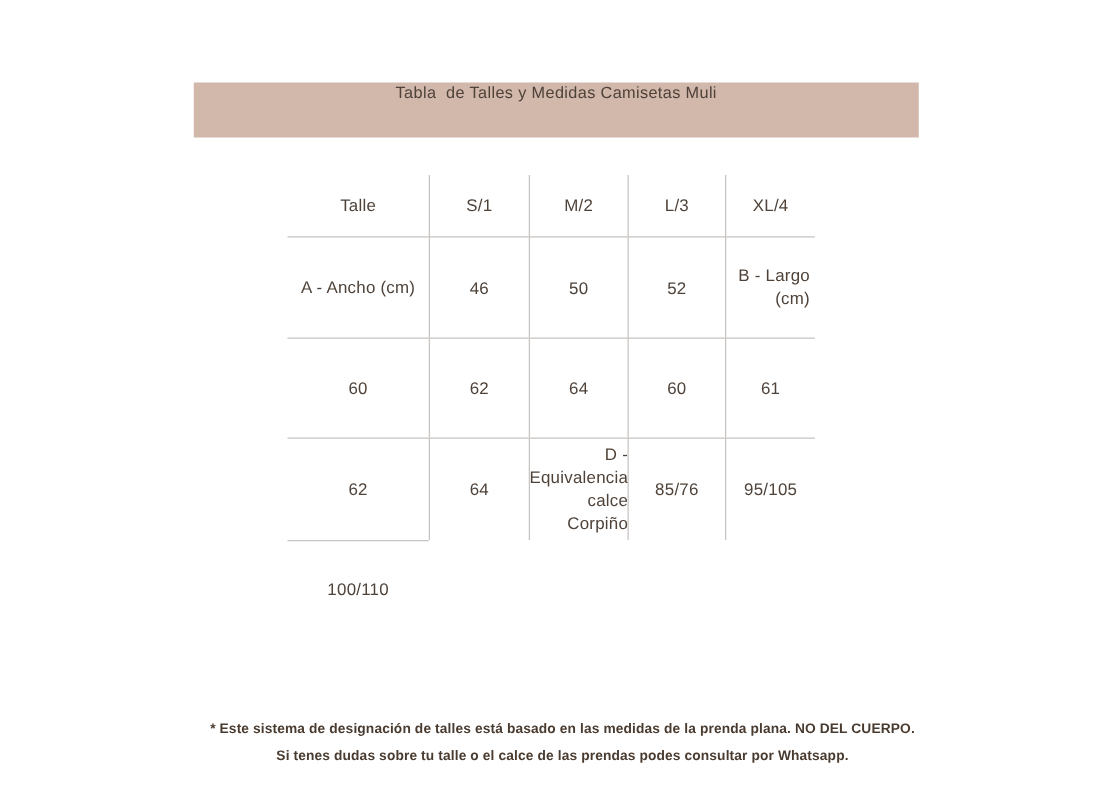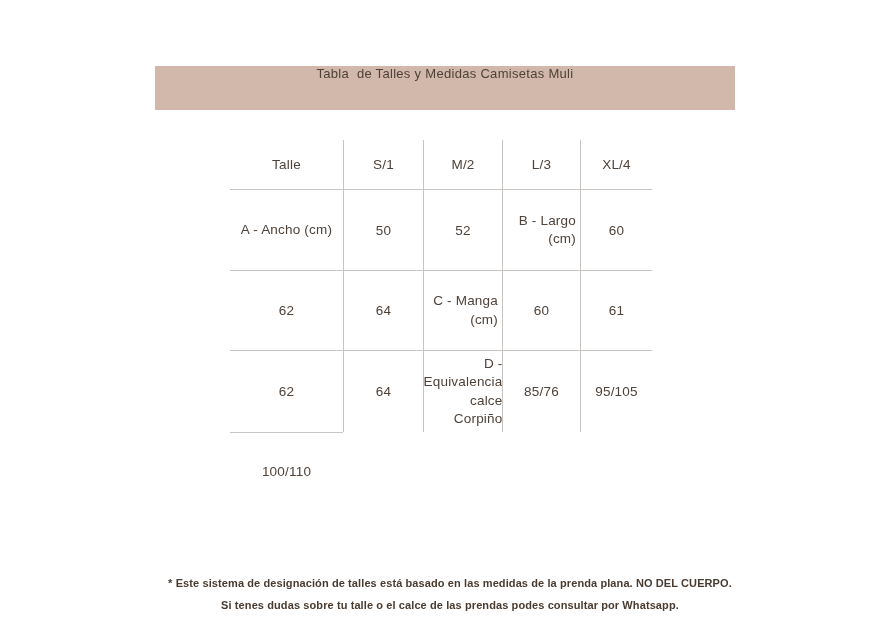--- a/index.html
+++ b/index.html
@@ -90,42 +90,42 @@
         <span>L/3</span>
       </div>
     <div class="cell">
         <span>XL/4</span>
       </div>
 
     <div class="cell label">
         <span>A - Ancho (cm)</span>
       </div>
     <div class="cell">
+        <span>46</span>
+      </div>
+    <div class="cell">
         <span>50</span>
       </div>
     <div class="cell">
         <span>52</span>
       </div>
 
     <div class="cell label">
         <span>B - Largo (cm)</span>
       </div>
     <div class="cell">
         <span>60</span>
       </div>
     <div class="cell">
         <span>62</span>
       </div>
     <div class="cell">
         <span>64</span>
       </div>
 
-    <div class="cell label">
-        <span>C - Manga (cm)</span>
-      </div>
     <div class="cell">
         <span>60</span>
       </div>
     <div class="cell">
         <span>61</span>
       </div>
     <div class="cell">
         <span>62</span>
       </div>
     <div class="cell">

